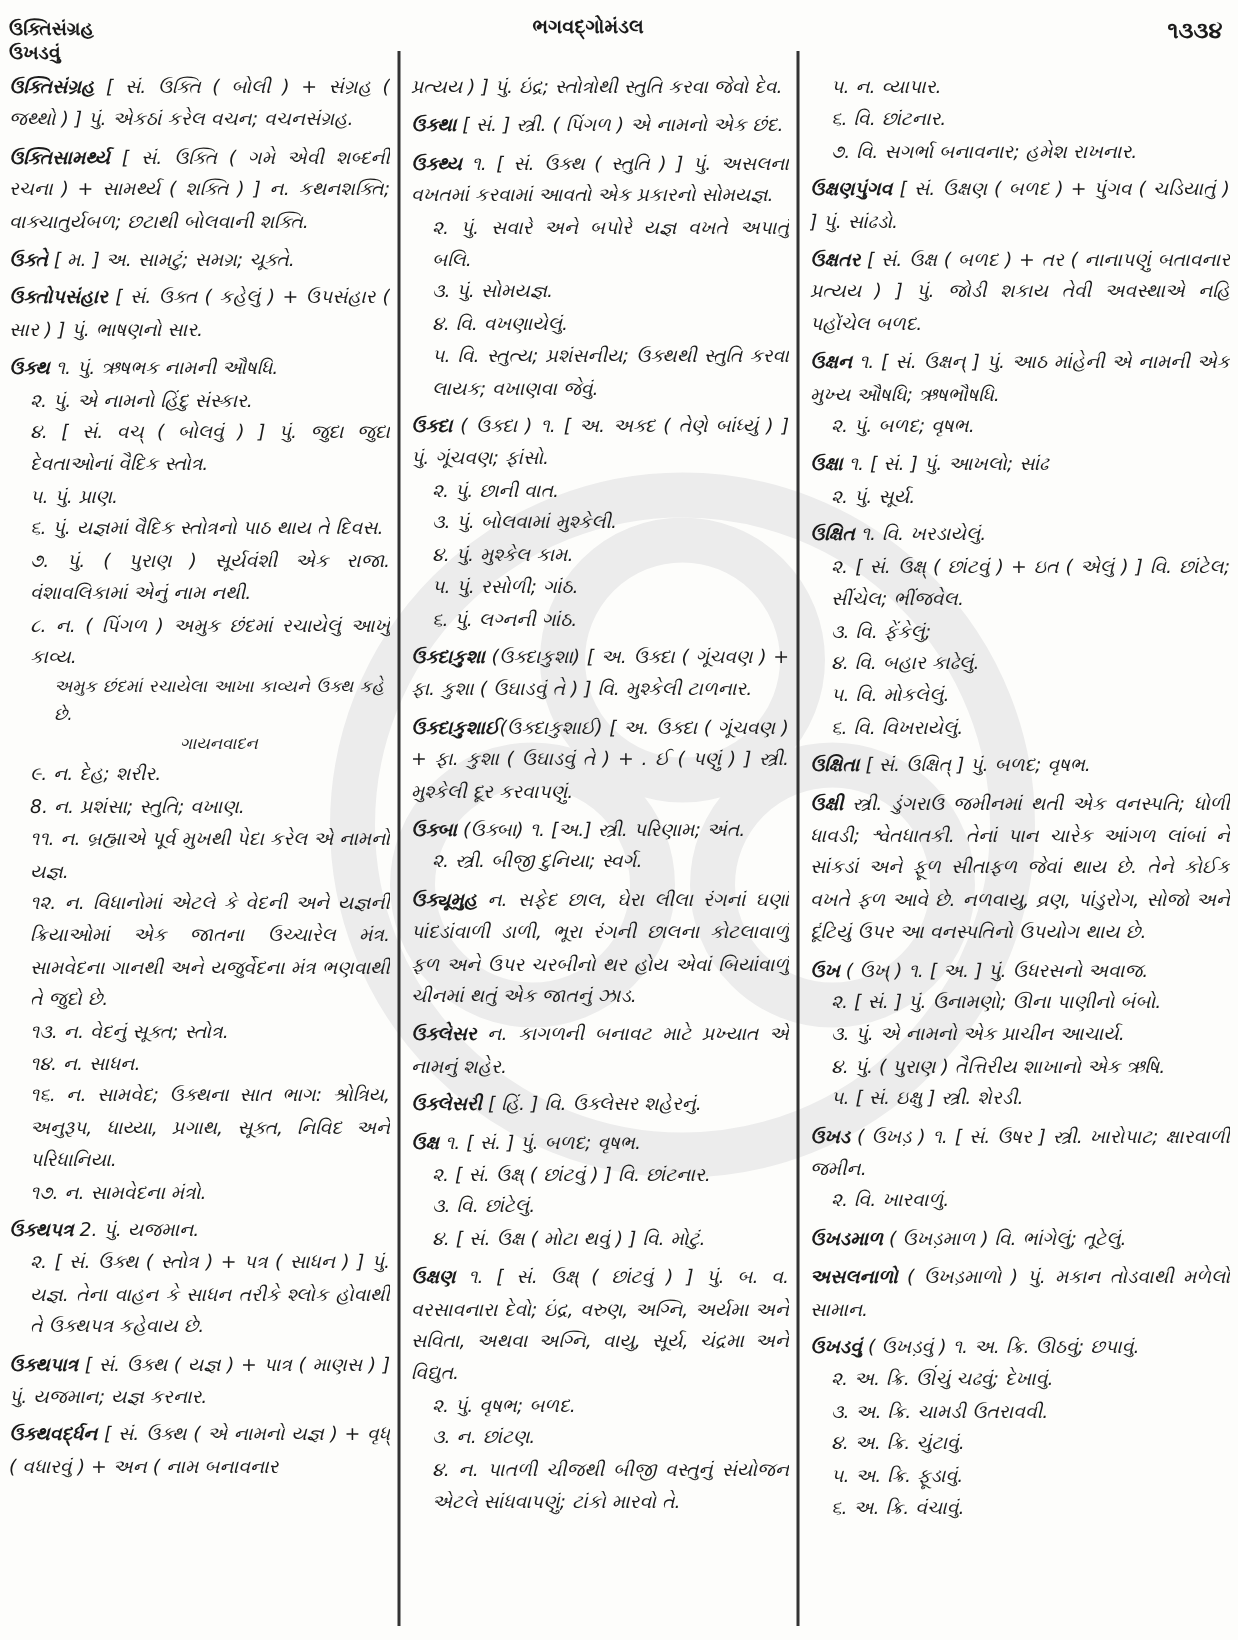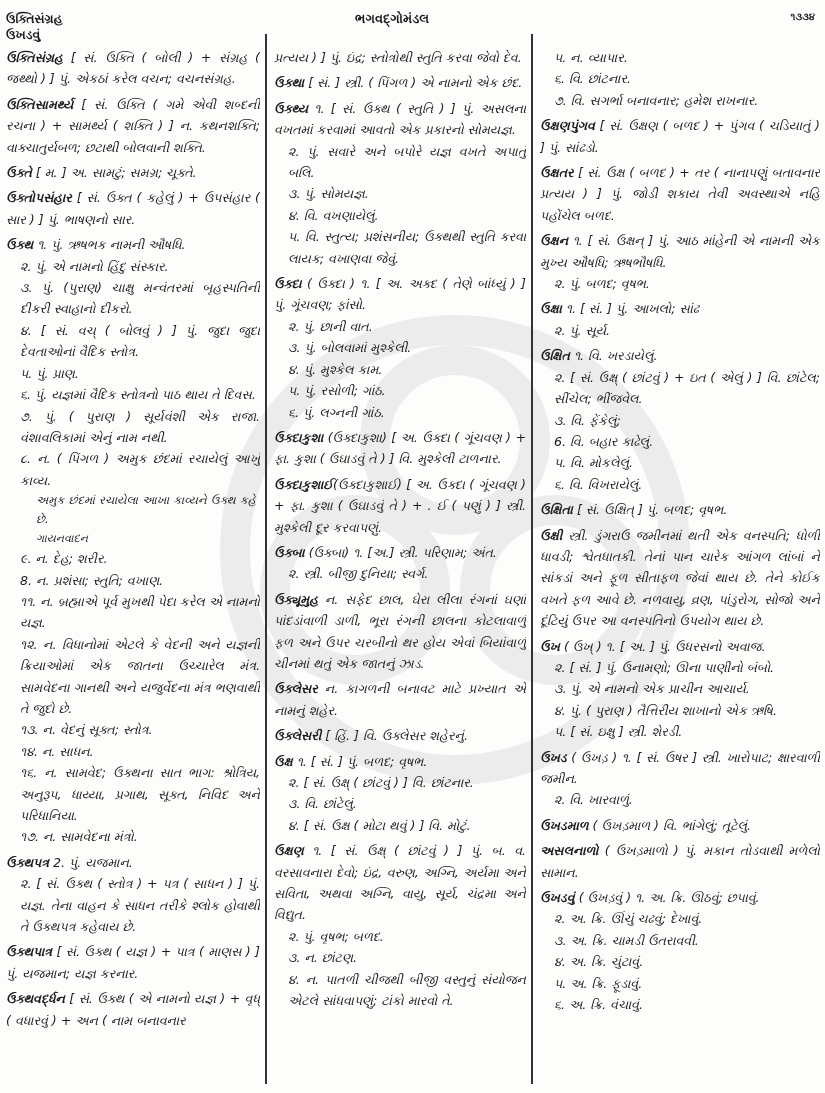--- a/index.html
+++ b/index.html
@@ -13,21 +13,21 @@
     .watermark {
       position: absolute; left: 195px; top: 290px; width: 520px; height: 520px;
       pointer-events: none; z-index: 0;
     }
     .page-header {
       position: absolute; top: 8px; left: 0; width: 825px; height: 44px; z-index: 1;
     }
     .hdr-left { position: absolute; left: 6px; top: 3px; font-weight: bold; font-size: 12.5px; line-height: 16px; }
     .hdr-left div { white-space: nowrap; }
     .hdr-center { position: absolute; left: 355px; top: 3px; font-weight: bold; font-size: 13px; }
-    .hdr-right { position: absolute; right: 10px; top: 3px; font-weight: bold; font-size: 10px; }
+    .hdr-right { position: absolute; right: 10px; top: 3px; font-weight: bold; font-size: 15px; }
     .columns {
       position: absolute; top: 47px; left: 0; width: 797px; height: 1030px; z-index: 1; font-style: italic;
     }
     .col {
       position: absolute; top: 0; height: 1030px; overflow: hidden;
       line-height: 21.4px; text-align: justify;
     }
     .col-1 { left: 6px; width: 254px; }
     .col-2 { left: 274px; width: 252px; }
     .col-3 { left: 540px; width: 280px; }
@@ -36,21 +36,21 @@
     }
     .div-1 { left: 265px; height: 1050px; }
     .div-2 { left: 531px; height: 1050px; }
     .entry { margin-bottom: 4px; }
     .entry .hw { font-weight: bold; }
     .sense { padding-left: 14px; text-indent: 0; }
     .sense.first { padding-left: 0; }
     .quote {
       padding-left: 30px; padding-right: 4px; font-size: 11.5px; line-height: 19px;
     }
-    .quote .src { display: block; text-align: left; font-size: 11px; }
+    .quote .src { display: block; text-align: center; font-size: 11px; }
   </style>
 </head>
 <body>
 
 <svg class="watermark" viewBox="0 0 520 520">
   <g fill="none" stroke="#ececec" stroke-width="30">
     <circle cx="260" cy="260" r="220"></circle>
     <circle cx="260" cy="150" r="80"></circle>
     <circle cx="160" cy="300" r="80"></circle>
     <circle cx="360" cy="300" r="80"></circle>
@@ -79,21 +79,20 @@
       </div>
       <div class="entry">
         <div class="sense first"><span class="hw">ઉક્તે</span><span> [ મ. ] અ. સામટું; સમગ્ર; ચૂક્તે.</span></div>
       </div>
       <div class="entry">
         <div class="sense first"><span class="hw">ઉક્તોપસંહાર</span><span> [ સં. ઉક્ત ( કહેલું ) + ઉપસંહાર ( સાર ) ] પું. ભાષણનો સાર.</span></div>
       </div>
       <div class="entry">
         <div class="sense first"><span class="hw">ઉક્થ</span><span> ૧. પું. ઋષભક નામની ઔષધિ.</span></div>
         <div class="sense">૨. પું. એ નામનો હિંદુ સંસ્કાર.</div>
-        <div class="sense">૩. પું. (પુરાણ) ચાક્ષુ મન્વંતરમાં બૃહસ્પતિની દીકરી સ્વાહાનો દીકરો.</div>
         <div class="sense">૪. [ સં. વચ્ ( બોલવું ) ] પું. જુદા જુદા દેવતાઓનાં વૈદિક સ્તોત્ર.</div>
         <div class="sense">૫. પું. પ્રાણ.</div>
         <div class="sense">૬. પું. યજ્ઞમાં વૈદિક સ્તોત્રનો પાઠ થાય તે દિવસ.</div>
         <div class="sense">૭. પું. ( પુરાણ ) સૂર્યવંશી એક રાજા. વંશાવલિકામાં એનું નામ નથી.</div>
         <div class="sense">૮. ન. ( પિંગળ ) અમુક છંદમાં રચાયેલું આખું કાવ્ય.</div>
         <div class="quote"><span>અમુક છંદમાં રચાયેલા આખા કાવ્યને ઉક્થ કહે છે.</span><span class="src">ગાયનવાદન</span></div>
         <div class="sense">૯. ન. દેહ; શરીર.</div>
         <div class="sense">8. ન. પ્રશંસા; સ્તુતિ; વખાણ.</div>
         <div class="sense">૧૧. ન. બ્રહ્માએ પૂર્વ મુખથી પેદા કરેલ એ નામનો યજ્ઞ.</div>
         <div class="sense">૧૨. ન. વિધાનોમાં એટલે કે વેદની અને યજ્ઞની ક્રિયાઓમાં એક જાતના ઉચ્ચારેલ મંત્ર. સામવેદના ગાનથી અને યજુર્વેદના મંત્ર ભણવાથી તે જુદો છે.</div>
@@ -184,21 +183,21 @@
         <div class="sense">૨. પું. બળદ; વૃષભ.</div>
       </div>
       <div class="entry">
         <div class="sense first"><span class="hw">ઉક્ષા</span><span> ૧. [ સં. ] પું. આખલો; સાંઢ</span></div>
         <div class="sense">૨. પું. સૂર્ય.</div>
       </div>
       <div class="entry">
         <div class="sense first"><span class="hw">ઉક્ષિત</span><span> ૧. વિ. ખરડાયેલું.</span></div>
         <div class="sense">૨. [ સં. ઉક્ષ્ ( છાંટવું ) + ઇત ( એલું ) ] વિ. છાંટેલ; સીંચેલ; ભીંજવેલ.</div>
         <div class="sense">૩. વિ. ફેંકેલું;</div>
-        <div class="sense">6. વિ. બહાર કાઢેલું.</div>
+        <div class="sense">૪. વિ. બહાર કાઢેલું.</div>
         <div class="sense">૫. વિ. મોકલેલું.</div>
         <div class="sense">૬. વિ. વિખરાયેલું.</div>
       </div>
       <div class="entry">
         <div class="sense first"><span class="hw">ઉક્ષિતા</span><span> [ સં. ઉક્ષિત્ ] પું. બળદ; વૃષભ.</span></div>
       </div>
       <div class="entry">
         <div class="sense first"><span class="hw">ઉક્ષી</span><span> સ્ત્રી. ડુંગરાઉ જમીનમાં થતી એક વનસ્પતિ; ધોળી ધાવડી; શ્વેતધાતકી. તેનાં પાન ચારેક આંગળ લાંબાં ને સાંકડાં અને ફૂળ સીતાફળ જેવાં થાય છે. તેને કોઈક વખતે ફળ આવે છે. નળવાયુ, વ્રણ, પાંડુરોગ, સોજો અને દૂંટિયું ઉપર આ વનસ્પતિનો ઉપયોગ થાય છે.</span></div>
       </div>
       <div class="entry">

